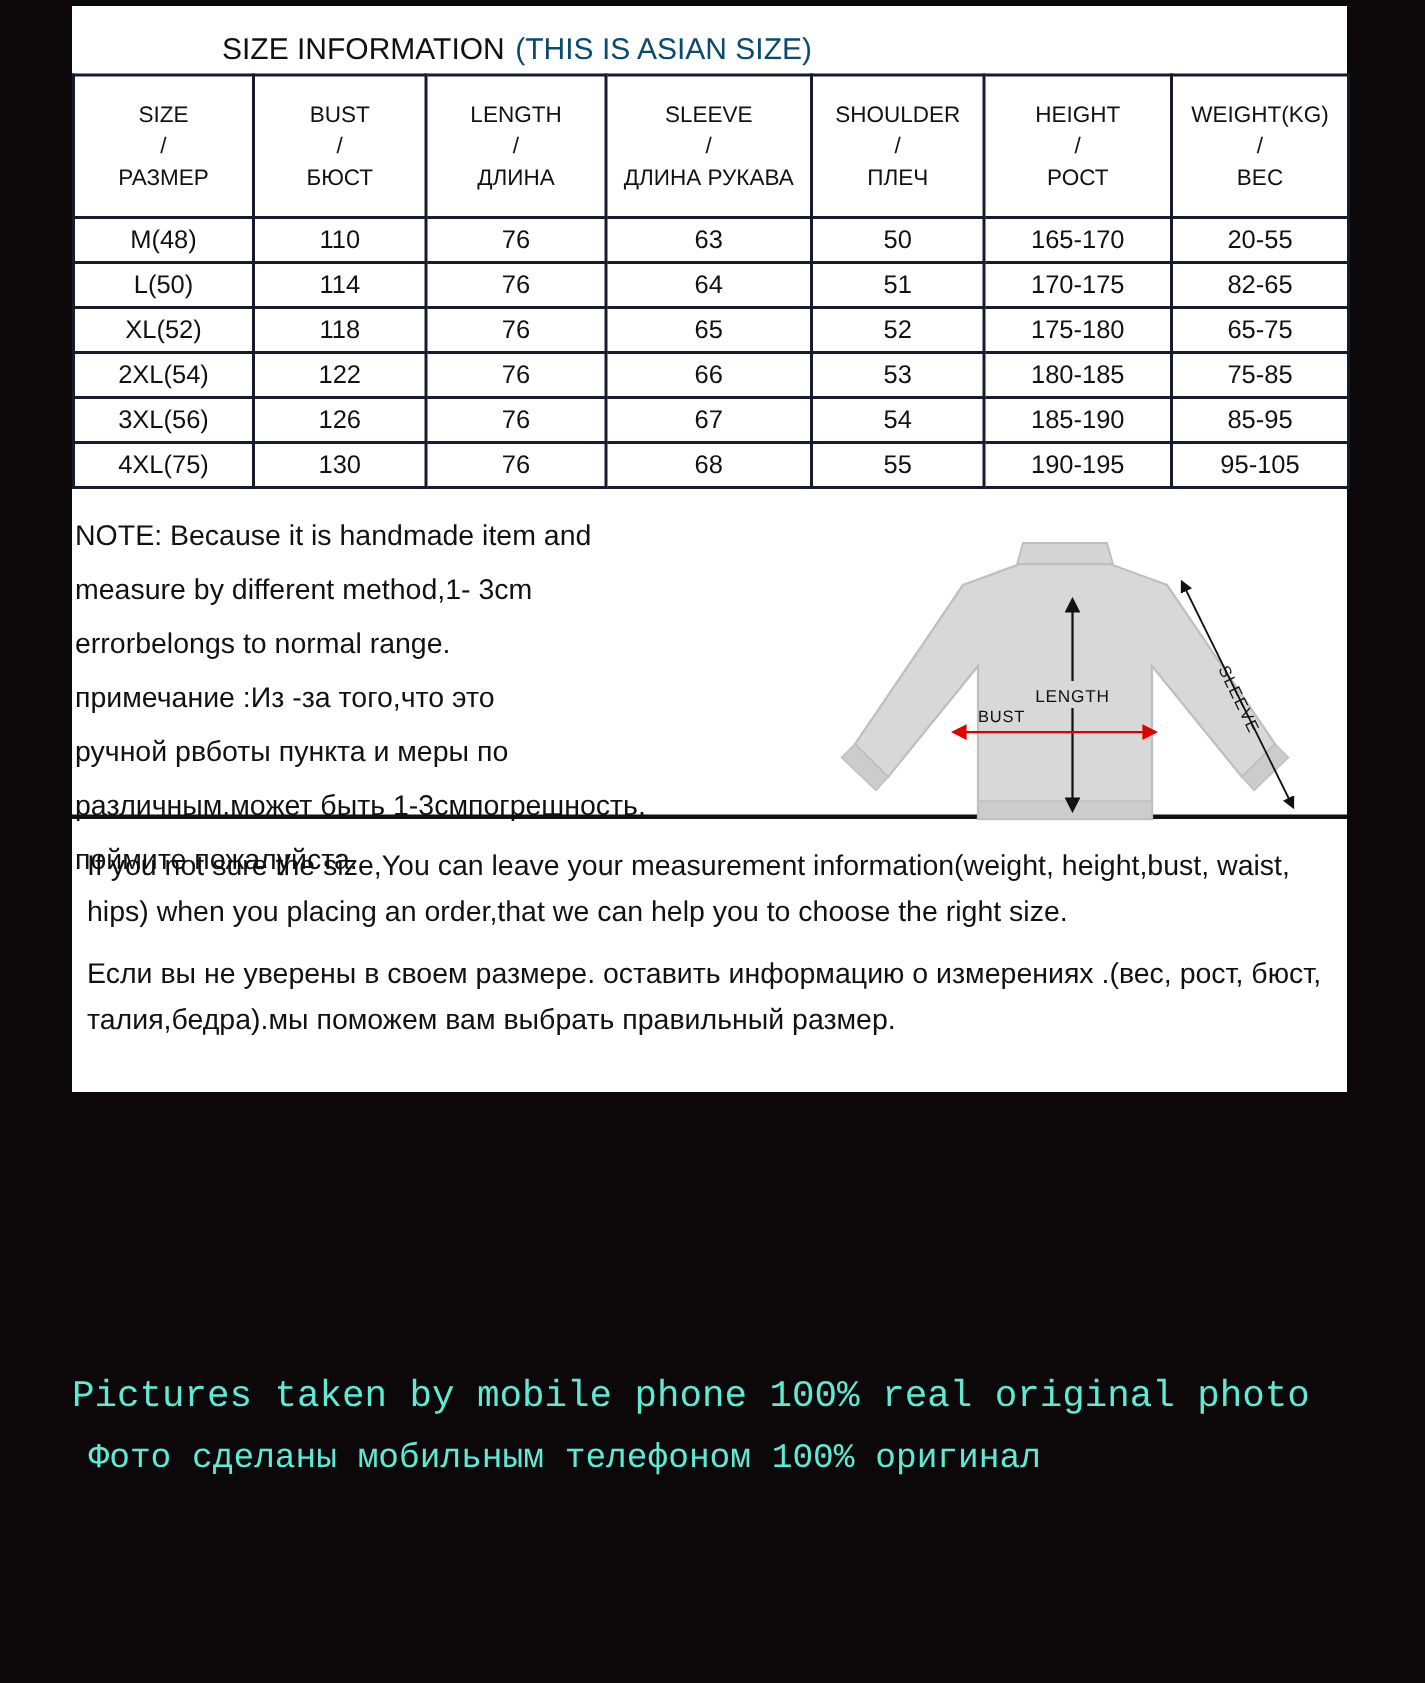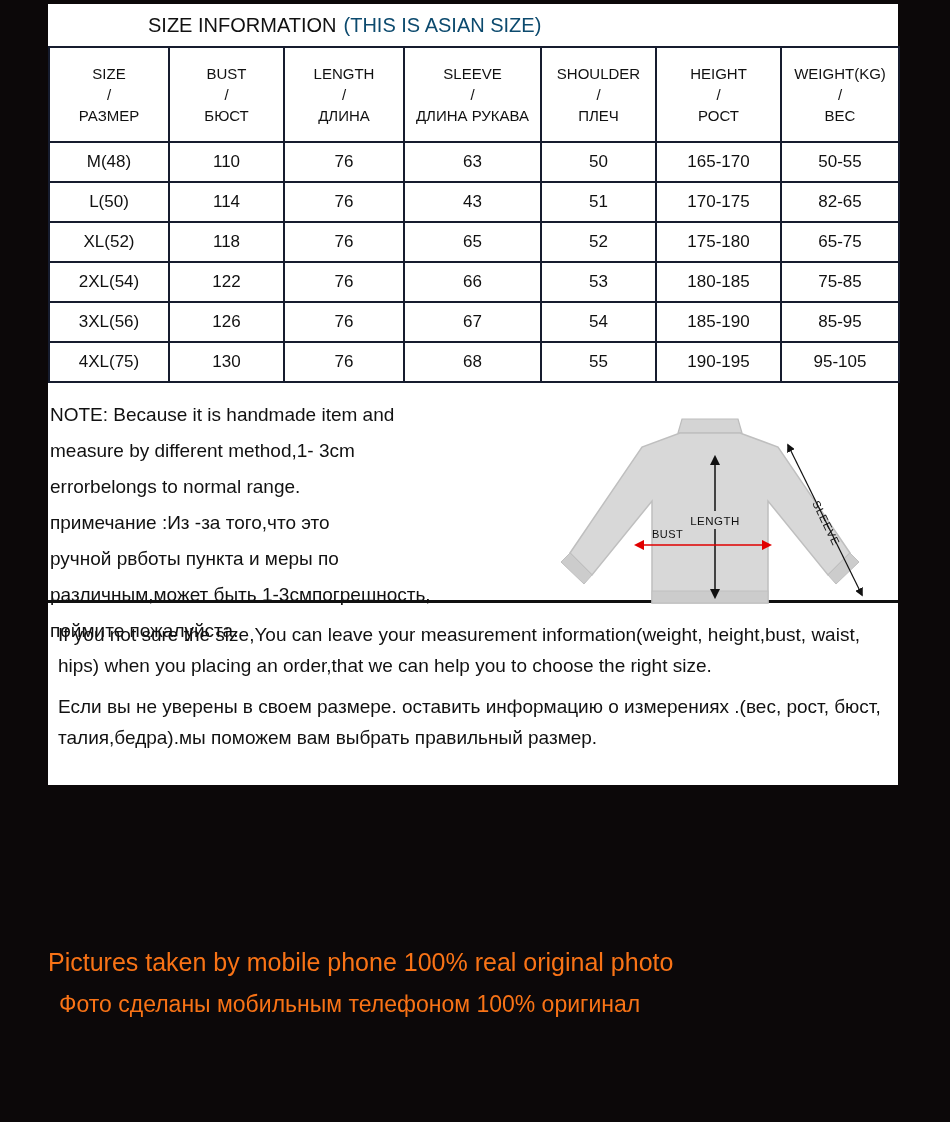--- a/index.html
+++ b/index.html
@@ -7,56 +7,57 @@
   body {
     width: 950px; height: 1122px;
     background: #0c0809;
     font-family: "Liberation Sans", sans-serif;
     color: #111;
   }
   .page { position: relative; width: 950px; height: 1122px; background: #0c0809; overflow: hidden; }
   .content { position: absolute; left: 48px; top: 4px; width: 850px; background: #ffffff; }
 
   .title-bar {
-    height: 42px;
+    height: 32px;
     display: flex; align-items: center;
     padding-left: 100px;
     font-size: 20px;
     white-space: pre;
+    margin-top: 13px;
   }
   .title-red { color: #0c4a6e; margin-left: 7px; }
 
   table.size-table { width: 850px; border-collapse: collapse; table-layout: fixed; padding-left: 40px; }
   table.size-table th, table.size-table td {
     border: 2px solid #161c2e;
     text-align: center; vertical-align: middle;
     padding: 0;
   }
   table.size-table th {
     height: 95px;
     font-size: 15px; font-weight: 400;
     line-height: 21px;
     white-space: pre-line;
   }
-  table.size-table td { height: 40px; font-size: 17px; }
+  table.size-table td { height: 30px; font-size: 17px; }
 
   .note-section { position: relative; height: 217px; border-radius: 25px; }
   .note-text {
     position: absolute; left: 2px; top: 14px;
     font-size: 19px; line-height: 36px;
     white-space: pre-line;
   }
   .diagram { position: absolute; left: 482px; top: 22px; }
 
   .divider { height: 3px; background: #101010; }
 
   .help-panel { padding: 16px 10px 22px 10px; font-size: 19px; }
   .help-panel p { margin: 0 0 10px 0; line-height: 31px; }
 
-  .footer { position: absolute; left: 48px; top: 948px; color: #f97316; }
+  .footer { position: absolute; left: 48px; top: 916px; color: #5eead4; font-family: Liberation Mono, monospace; }
   .footer-en { font-size: 25px; margin: 0 0 14px 0; }
   .footer-ru { font-size: 23px; margin: 11px; }
 </style>
 </head>
 <body>
 
 <div class="page">
   <div class="content">
 
     <div class="title-bar">
@@ -100,27 +101,27 @@
         </tr>
       </thead>
       <tbody>
         <tr>
           <td>M(48)</td>
           <td>110</td>
           <td>76</td>
           <td>63</td>
           <td>50</td>
           <td>165-170</td>
-          <td>50-55</td>
+          <td>20-55</td>
         </tr>
         <tr>
           <td>L(50)</td>
           <td>114</td>
           <td>76</td>
-          <td>43</td>
+          <td>64</td>
           <td>51</td>
           <td>170-175</td>
           <td>82-65</td>
         </tr>
         <tr>
           <td>XL(52)</td>
           <td>118</td>
           <td>76</td>
           <td>65</td>
           <td>52</td>

